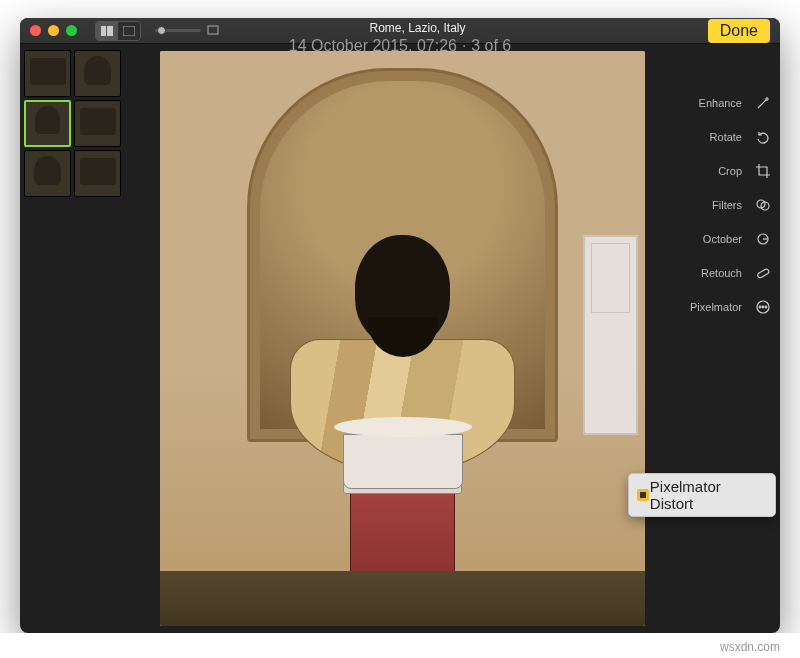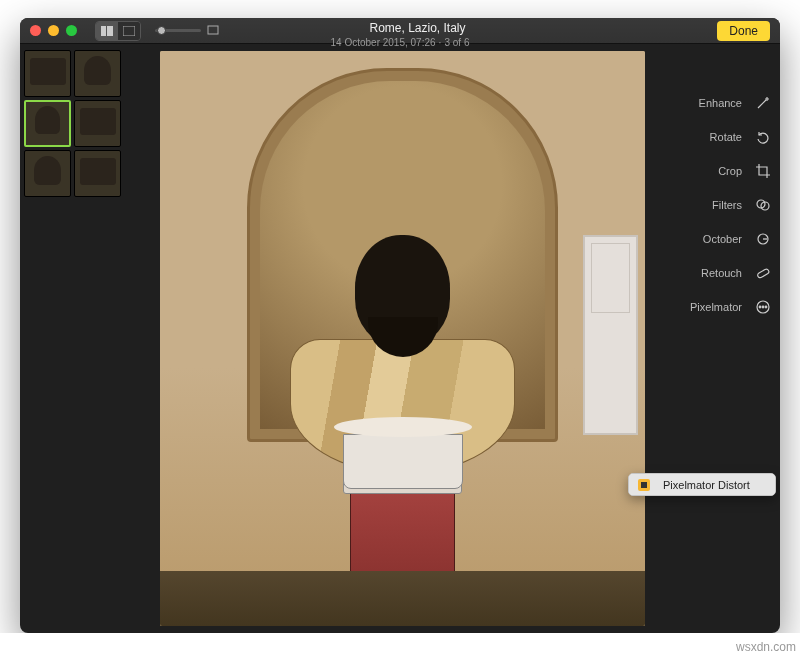--- a/index.html
+++ b/index.html
@@ -46,25 +46,25 @@
   .seg-btn.active { background:#555; }
   .slider {
     margin-left: 14px; display:flex; align-items:center; gap:6px;
   }
   .slider-track { width: 46px; height:3px; background:#555; border-radius:2px; position:relative; }
   .slider-knob { width:9px; height:9px; background:#bbb; border-radius:50%; position:absolute; top:-3px; left:2px; border:1px solid #333; }
   .title-center {
     position: absolute; left:0; right:0; top:3px; text-align:center; pointer-events:none;
   }
   .title-main { color:#eee; font-size:12px;padding-left:35px; }
-  .title-sub { color:#999; font-size:10px; margin-top:2px; }
+  .title-sub { color:#999; font-size:16px; margin-top:2px; }
   .done-btn {
     margin-left:auto; background:#fdd835; color:#222;
     border:none; border-radius:4px; padding:3px 12px;
-    font-size:12px; font-weight:500; cursor:pointer;
+    font-size:16px; font-weight:500; cursor:pointer;
   }
   .body {
     flex:1; display:flex;
   }
   .thumbs {
     width: 105px; padding: 6px 4px; display:grid; grid-template-columns: repeat(2,1fr);
     gap:3px; align-content:start;
   }
   .thumb {
     aspect-ratio: 1/1; background:#3a3426; border:1px solid #000; border-radius:2px;
@@ -125,27 +125,27 @@
   }
   .tool { display:flex; align-items:center; gap:12px; color:#bbb; font-size:11px; cursor:pointer; }
   .tool .lbl { text-align:right; }
   .tool .ic { width:18px; height:18px; display:flex; align-items:center; justify-content:center; }
   .ext-menu {
     position:absolute; right:4px; top:455px; width:148px;
     background:#f4f4f4; border:1px solid #c5c5c5; border-radius:5px;
     box-shadow:0 4px 12px rgba(0,0,0,0.35); overflow:hidden;
   }
   .ext-item {
-    display:flex; align-items:center; gap:13px; padding:4px 8px;
-    font-size:11px; color:#222; cursor:pointer;
+    display:flex; align-items:center; gap:0; padding:4px 8px;
+    font-size:15px; color:#222; cursor:pointer;
   }
   .ext-item.hl { background:#e5e5e5; }
   .ext-ic { width:13px; height:13px; display:inline-flex; align-items:center; justify-content:center; }
   .watermark {
-    position:fixed; right:4px; bottom:4px; color:#999; font-size:12px;
+    position:fixed; right:20px; bottom:4px; color:#999; font-size:12px;
   }
 </style>
 </head>
 <body>
 
 <div class="window">
   <div class="titlebar">
     <div class="traffic">
       <div class="dot red"></div>
       <div class="dot yellow"></div>

